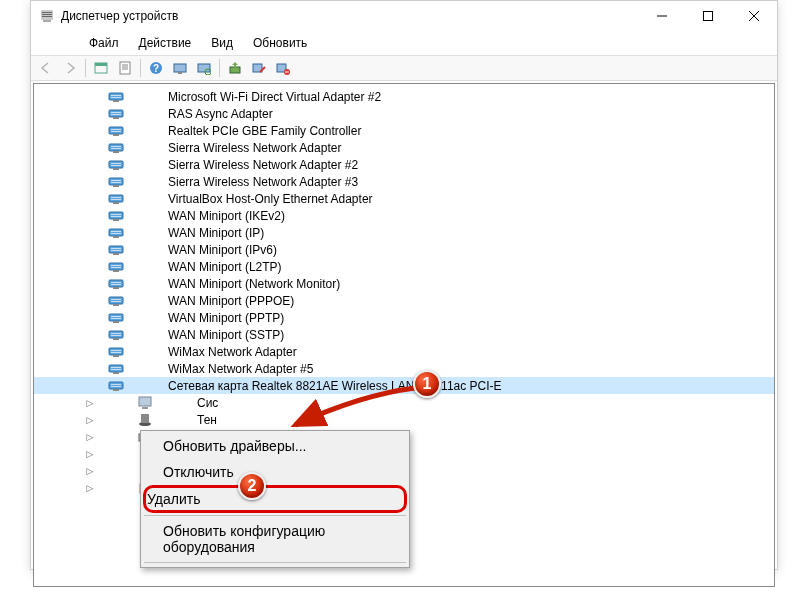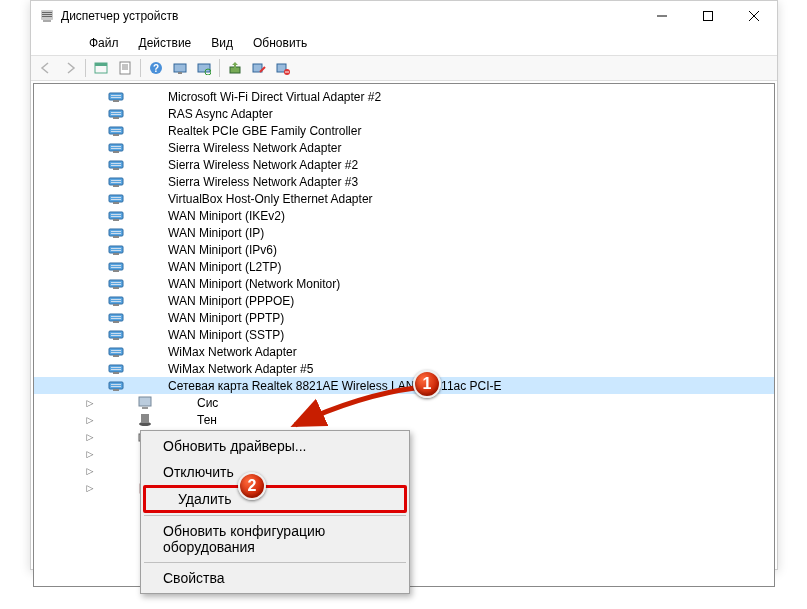--- a/index.html
+++ b/index.html
@@ -27,21 +27,21 @@
 .tree-item { display: flex; align-items: center; height: 17px; padding-left: 74px; white-space: nowrap; cursor: pointer; gap: 40px; }
 .tree-item.level2 { padding-left: 50px; }
 .tree-item.selected { background: #cce8ff; }
 .tree-item .expander { width: 12px; display: inline-flex; justify-content: center; color: #666; font-size: 9px; margin-right: 1px; }
 .tree-item .dev-icon { width: 16px; height: 16px; margin-right: 4px; display: inline-flex; }
 .tree-item .label { font-size: 12px; }
 
 .context-menu { position: absolute; left: 140px; top: 430px; width: 270px; background: #f0f0f0; border: 1px solid #a0a0a0; box-shadow: 2px 3px 6px rgba(0,0,0,.3); padding: 2px; z-index: 20; }
 .ctx-item { padding: 5px 20px; font-size: 14px; cursor: pointer; }
 .ctx-sep { height: 1px; background: #c0c0c0; margin: 2px 1px; }
-.ctx-item.highlighted { border: 3px solid #d00; border-radius: 2px; padding: 3px 32px; }
+.ctx-item.highlighted { border: 3px solid #d00; border-radius: 10px; padding: 3px 1px; }
 
 .anno-badge { position: absolute; width: 28px; height: 28px; border-radius: 50%; background: radial-gradient(circle at 35% 30%, #ff6a3c, #c81e00 70%); border: 2px solid #efefef; box-shadow: 0 1px 3px rgba(0,0,0,.5), inset 0 -2px 4px rgba(0,0,0,.3); color: #fff; font-weight: bold; font-size: 16px; display: flex; align-items: center; justify-content: center; z-index: 30; }
 .anno-arrow { position: absolute; z-index: 25; }
 
 </style>
 </head>
 <body>
 
 <div class="window">
 
@@ -415,21 +415,20 @@
   </div>
 </div>
 
 <div class="context-menu">
   <div class="ctx-item">Обновить драйверы...</div>
   <div class="ctx-item">Отключить</div>
   <div class="ctx-item highlighted">Удалить</div>
   <div class="ctx-sep"></div>
   <div class="ctx-item">Обновить конфигурацию оборудования</div>
   <div class="ctx-sep"></div>
-  <div class="ctx-item">Свойства</div>
 </div>
 
 <svg class="anno-arrow" style="left:280px; top:380px;" width="150" height="60">
   <defs>
       <marker id="ah" markerWidth="8" markerHeight="8" refX="6" refY="3" orient="auto">
         <path d="M0,0 L7,3 L0,6 Z" fill="#c81e00"></path>
       </marker>
     </defs>
   <path d="M135 8 Q 80 15 15 45" stroke="#c81e00" stroke-width="5" fill="none" marker-end="url(#ah)"></path>
 </svg>

